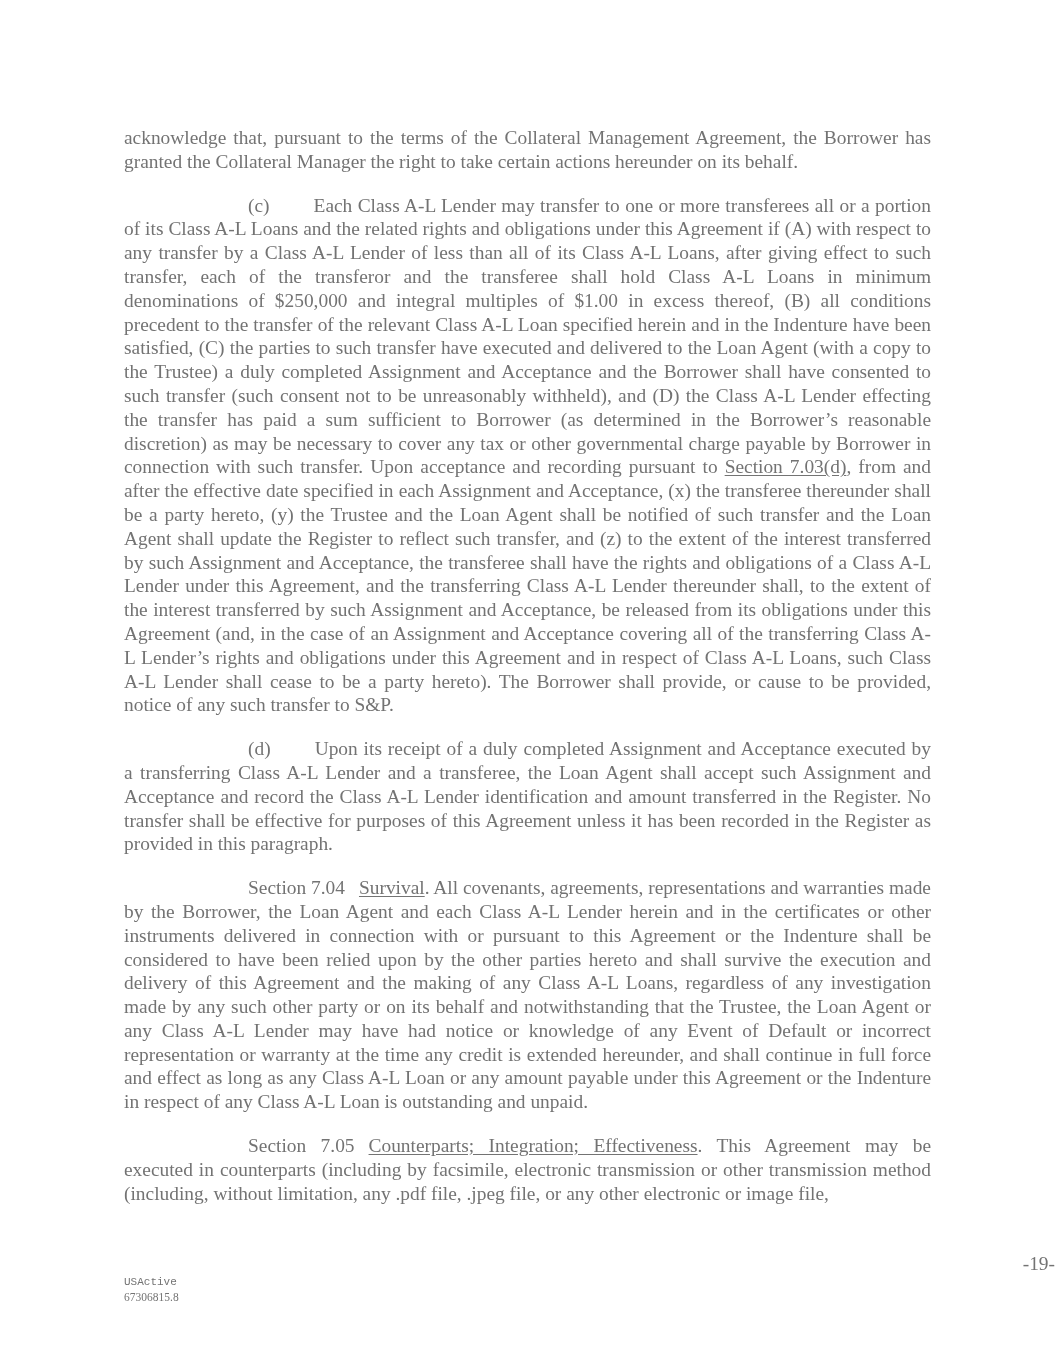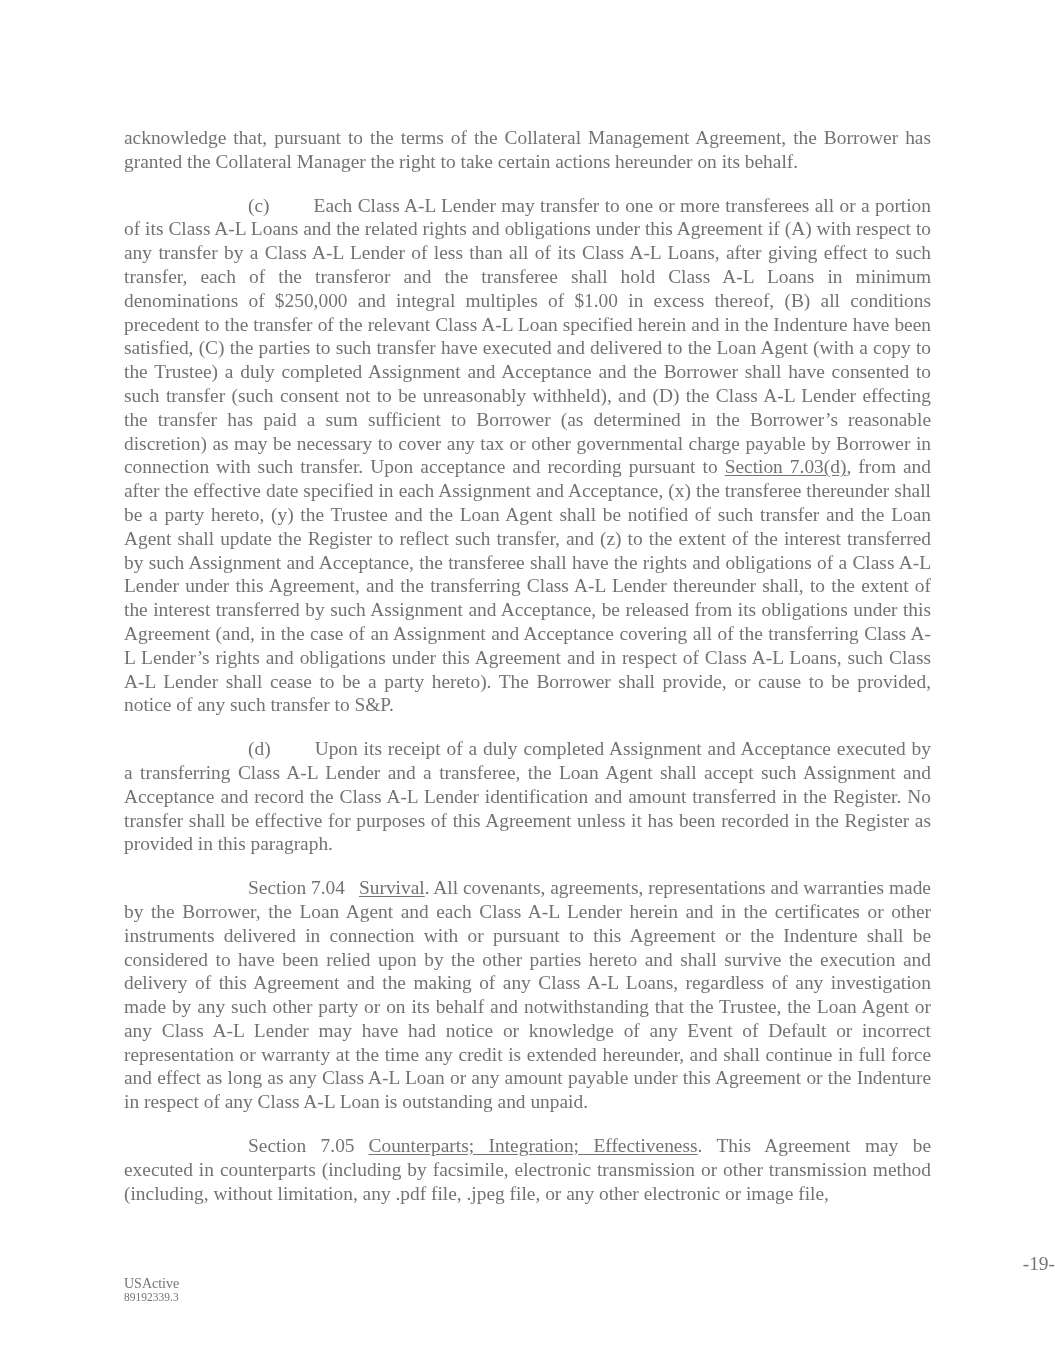--- a/index.html
+++ b/index.html
@@ -17,21 +17,21 @@
   .indent { display: inline-block; width: 124px; }
   .tab { display: inline-block; width: 44px; }
   .sec-tab { display: inline-block; width: 14px; }
   .u { text-decoration: underline; text-underline-offset: 2px; }
   .page-num {
     position: absolute; left: 0; width: 1055px; top: 1253px; text-align: right;
     font-size: 19.4px;
   }
   .footer-a {
     position: absolute; left: 124px; top: 1276px;
-    font-family: Liberation Serif, serif; font-size: 14px;
+    font-family: Liberation Mono, monospace; font-size: 11px;
   }
   .footer-b {
     position: absolute; left: 124px; top: 1291px;
     font-family: "Liberation Serif", "DejaVu Serif", serif; font-size: 11.5px;
   }
 </style>
 </head>
 <body>
 
 <div class="page">
@@ -44,14 +44,14 @@
     <p class="para"><span class="indent"></span><span>(d)</span><span class="tab"></span><span>Upon its receipt of a duly completed Assignment and Acceptance executed by a transferring Class A-L Lender and a transferee, the Loan Agent shall accept such Assignment and Acceptance and record the Class A-L Lender identification and amount transferred in the Register. No transfer shall be effective for purposes of this Agreement unless it has been recorded in the Register as provided in this paragraph.</span></p>
 
     <p class="para"><span class="indent"></span><span>Section 7.04</span><span class="sec-tab"></span><span class="u">Survival</span><span>. All covenants, agreements, representations and warranties made by the Borrower, the Loan Agent and each Class A-L Lender herein and in the certificates or other instruments delivered in connection with or pursuant to this Agreement or the Indenture shall be considered to have been relied upon by the other parties hereto and shall survive the execution and delivery of this Agreement and the making of any Class A-L Loans, regardless of any investigation made by any such other party or on its behalf and notwithstanding that the Trustee, the Loan Agent or any Class A-L Lender may have had notice or knowledge of any Event of Default or incorrect representation or warranty at the time any credit is extended hereunder, and shall continue in full force and effect as long as any Class A-L Loan or any amount payable under this Agreement or the Indenture in respect of any Class A-L Loan is outstanding and unpaid.</span></p>
 
     <p class="para"><span class="indent"></span><span>Section 7.05</span><span class="sec-tab"></span><span class="u">Counterparts; Integration; Effectiveness</span><span>. This Agreement may be executed in counterparts (including by facsimile, electronic transmission or other transmission method (including, without limitation, any .pdf file, .jpeg file, or any other electronic or image file,</span></p>
 
   </div>
 
   <div class="page-num">-19-</div>
   <div class="footer-a">USActive</div>
-  <div class="footer-b">89192339.3</div>
+  <div class="footer-b">67306815.8</div>
 </div>
 
 </body></html>

